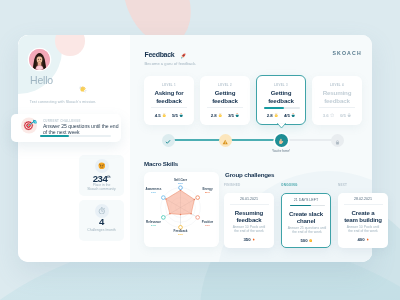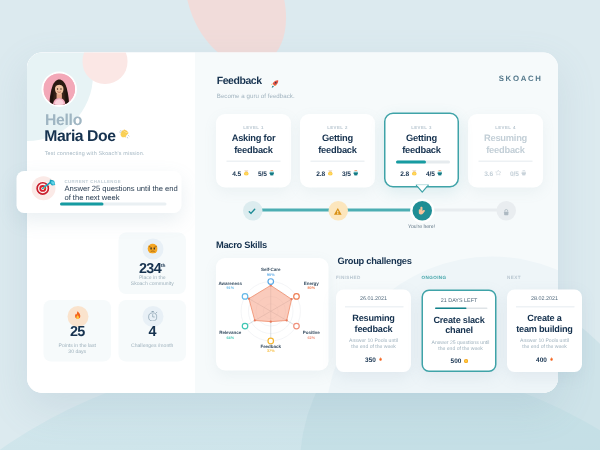--- a/index.html
+++ b/index.html
@@ -10,21 +10,21 @@
   .bg-bottom{position:absolute;left:-110px;top:236px;width:640px;height:260px;border-radius:50% 50% 0 0/100% 100% 0 0;background:linear-gradient(176deg,#d6e9ee 0%,#c6e0e7 55%,#c2dde5 100%);}
   .bg-bottom2{position:absolute;left:199.5px;top:193.5px;width:233px;height:233px;border-radius:50%;background:#b9d9e1;opacity:.42;}
   .card{position:absolute;left:18px;top:35px;width:354px;height:227px;border-radius:10px;background:#fff;box-shadow:0 10px 26px rgba(110,145,165,.16);}
 
   
   .left{position:absolute;left:0;top:0;width:112px;height:227px;background:#fff;border-radius:10px 0 0 10px;}
   .left-clip{position:absolute;left:0;top:0;width:112px;height:227px;border-radius:10px 0 0 10px;overflow:hidden;}
   .leftteal{position:absolute;left:0;top:0;width:44px;height:59px;background:#e7f3f5;border-radius:10px 0 44px 0;}
   .leftblob{position:absolute;left:37.3px;top:-8.7px;width:29.4px;height:29.4px;border-radius:50%;background:#fbe7e5;}
   .avatar{position:absolute;left:11px;top:14px;width:21px;height:21px;border-radius:50%;overflow:hidden;background:#f0a8b6;box-shadow:0 0 0 1.3px #fff;}
-  .hello{position:absolute;left:12px;top:39.5px;font-size:10.5px;color:#9fb5c2;letter-spacing:-.2px;line-height:11px;font-weight:bold;}
+  .hello{position:absolute;left:12px;top:39.5px;font-size:10.5px;color:#9fb5c2;letter-spacing:-.2px;line-height:11px;}
   .name{position:absolute;left:11.5px;top:50px;font-size:10.5px;color:#16324f;font-weight:700;letter-spacing:-.3px;white-space:nowrap;line-height:12px;}
   .wave{position:absolute;left:61.3px;top:50.8px;width:8px;height:8px;line-height:0;}
   .sub{position:absolute;left:11.8px;top:65px;font-size:3.6px;color:#a3b6c2;letter-spacing:.12px;white-space:nowrap;line-height:5px;}
   .challenge{position:absolute;left:-7px;top:78.5px;width:110px;height:28px;background:#fff;border-radius:5px;box-shadow:0 5px 13px rgba(110,145,165,.15);}
   .ch-icon{position:absolute;left:10px;top:3px;width:17px;height:17px;line-height:0;}
   .ch-cap{position:absolute;left:32px;top:5px;font-size:2.9px;letter-spacing:.28px;color:#c1ced6;font-weight:700;}
   .ch-txt{position:absolute;left:32px;top:9.5px;font-size:5.1px;line-height:6.2px;color:#2b3f53;width:76px;letter-spacing:-.03px;}
   .ch-bar{position:absolute;left:29.2px;top:21.5px;width:71px;height:1.5px;border-radius:1px;background:#eaf0f3;}
   .ch-fill{position:absolute;left:0;top:0;width:29px;height:1.5px;border-radius:1px;background:#169ba1;}
   .stats{position:absolute;left:11px;top:120px;width:96px;height:95px;}
@@ -104,21 +104,20 @@
         <ellipse cx="20" cy="19.8" rx="5.4" ry="6.8" fill="#f0c2a2"></ellipse>
         <path d="M14.7 17c.6-4.2 2.5-6.6 5.3-6.6s4.7 2.4 5.3 6.6c-1.6-1.7-3.2-2.6-5.3-2.6s-3.7.9-5.3 2.6z" fill="#2b1a13"></path>
         <ellipse cx="17.8" cy="19.6" rx=".85" ry="1" fill="#2b1b12"></ellipse>
         <ellipse cx="22.2" cy="19.6" rx=".85" ry="1" fill="#2b1b12"></ellipse>
         <path d="M18.1 23.3c1.2.9 2.6.9 3.8 0" stroke="#b9604f" stroke-width="1" fill="none" stroke-linecap="round"></path>
         <path d="M12 40c0-5.5 3.5-9 8-9s8 3.5 8 9z" fill="#f4aec0"></path>
         <path d="M14 40c.4-4.6 2.6-7.4 6-7.4s5.6 2.8 6 7.4z" fill="#fbd3dc"></path>
         <path d="M8.6 40c0-8 1.4-18 2.6-23 .6 8 1 16 1 23zM31.4 40c0-8-1.4-18-2.6-23-.6 8-1 16-1 23z" fill="#1d120d" opacity=".8"></path>
       </svg></div>
       <div class="hello">Hello</div>
-      <div class="name">Maria Doe</div>
       <span class="wave"><svg viewBox="0 0 18 18" width="8" height="8">
             <path d="M4 6.2l.9-.9 6.6 6.6-.9.9z" fill="#f5c243"></path>
             <path d="M12.8 5.1c.5-.5 1.3-.5 1.8 0s.5 1.3 0 1.8l-4.2 4.2c-1.7 1.7-4.4 1.7-6.1 0-1.7-1.7-1.7-4.4 0-6.1l.9-.9" fill="#f9d056"></path>
             <path d="M5.4 4.7c-.5-.5-.5-1.3 0-1.8s1.3-.5 1.8 0l3.4 3.4M7.8 3.4c-.5-.5-.5-1.3 0-1.8s1.3-.5 1.8 0l3.1 3.1M10.2 3.9c-.4-.4-.4-1.1 0-1.5s1.1-.4 1.5 0l2.5 2.5" fill="#f9d056" stroke="#f3b93c" stroke-width=".5"></path>
             <path d="M3.4 2.1l.5 1.3M1.6 4.6l1.3.4M14.8 9.6l1 1M13.1 12.3l.6 1.2" stroke="#7894ab" stroke-width=".7" stroke-linecap="round"></path>
           </svg></span>
       <div class="sub">Test connecting with Skoach's mission.</div>
 
       <div class="stats">
           <div class="stat s2">
@@ -127,31 +126,20 @@
                 <circle cx="12" cy="12" r="10.5" fill="#f5a623"></circle>
                 <path d="M4.5 7.5l5 2M19.5 7.5l-5 2" stroke="#8c5a12" stroke-width="1.6" stroke-linecap="round"></path>
                 <ellipse cx="8.6" cy="12" rx="1.5" ry="1.9" fill="#2b2b2b"></ellipse>
                 <ellipse cx="15.4" cy="12" rx="1.5" ry="1.9" fill="#2b2b2b"></ellipse>
                 <path d="M8.5 18c2.2-1.6 4.8-1.6 7 0" stroke="#8c5a12" stroke-width="1.6" fill="none" stroke-linecap="round"></path>
               </svg>
             </div>
             <div class="st-num">234<span class="sup">th</span></div>
             <div class="st-lb">Place in the
 Skoach community</div>
-          </div>
-          <div class="stat s3">
-            <div class="st-ic" style="background:#fae3cd">
-              <svg viewBox="0 0 24 24" width="7.6" height="7.6">
-                <path d="M12 1.5c3 4 5.5 6 5.5 10a5.5 5.5 0 1 1-11 0c0-2.3 1-3.8 2.2-5.4.5 1.4 1.3 2.3 2.2 2.6-.6-2.6-.4-5.1 1.1-7.2z" fill="#f4611a"></path>
-                <path d="M12 9.5c1.7 2 2.7 3.1 2.7 5a2.8 2.8 0 1 1-5.5 0c0-1.5 1.2-3 2.8-5z" fill="#ffc83d"></path>
-              </svg>
-            </div>
-            <div class="st-num">25</div>
-            <div class="st-lb">Points in the last
-30 days</div>
           </div>
           <div class="stat s4">
             <div class="st-ic" style="background:#e8f0f6">
               <svg viewBox="0 0 24 24" width="7.6" height="7.6">
                 <rect x="9.4" y="1.2" width="5.2" height="2.2" rx="1" fill="#8fa6b4"></rect>
                 <circle cx="12" cy="13.6" r="8.6" fill="none" stroke="#8fa6b4" stroke-width="1.7"></circle>
                 <path d="M12 8.4v5.2h3.4" stroke="#8fa6b4" stroke-width="1.6" fill="none" stroke-linecap="round"></path>
                 <path d="M18.8 5.6l2-2" stroke="#8fa6b4" stroke-width="1.7" stroke-linecap="round"></path>
               </svg>
             </div>

